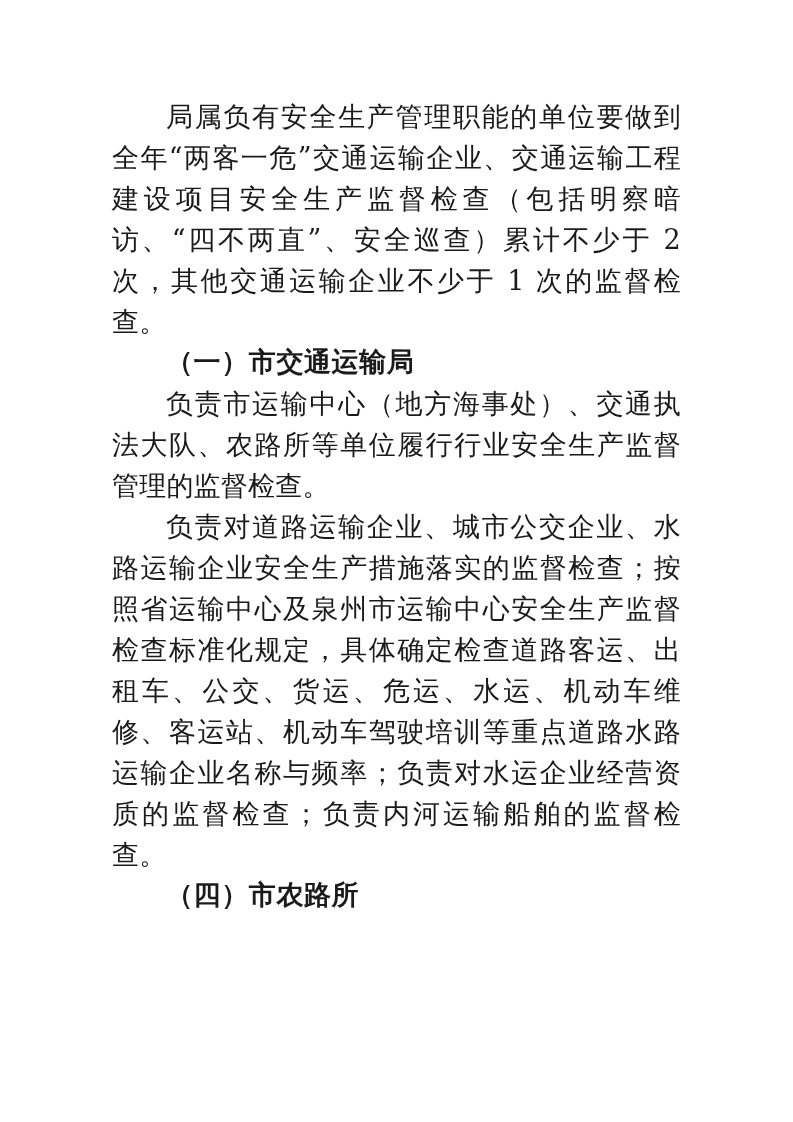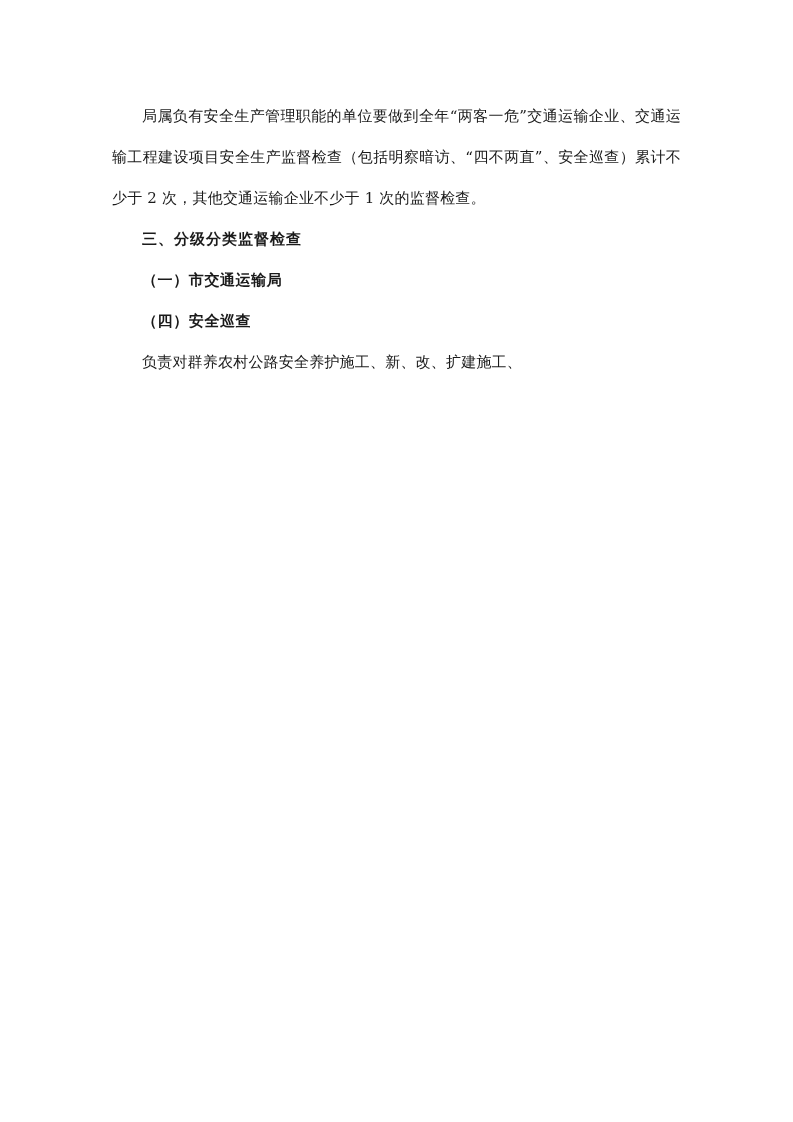--- a/index.html
+++ b/index.html
@@ -15,21 +15,21 @@
     overflow: hidden;
   }
   .page {
     position: relative;
     width: 793px;
     height: 1122px;
     box-sizing: border-box;
     padding: 96px 112px 60px 112px;
   }
   .doc-body {
-    font-size: 15px;
+    font-size: 27px;
     line-height: 41px;
   }
   p {
     margin: 0;
     text-align: justify;
     text-justify: inter-ideograph;
     letter-spacing: 0.2px;
   }
   .para {
     text-indent: 2em;
@@ -48,27 +48,27 @@
   }
 </style>
 </head>
 <body>
 
 <div class="page">
   <div class="doc-body">
 
     <p class="para">局属负有安全生产管理职能的单位要做到全年“两客一危”交通运输企业、交通运输工程建设项目安全生产监督检查（包括明察暗访、“四不两直”、安全巡查）累计不少于 2 次，其他交通运输企业不少于 1 次的监督检查。</p>
 
-    <p class="heading-num">三、分级分类监督检查</p>
 
     <p class="heading-sub">（一）市交通运输局</p>
 
+    <p class="para">负责市运输中心（地方海事处）、交通执法大队、农路所等单位履行行业安全生产监督管理的监督检查。</p>
+
+
+    <p class="para">负责对道路运输企业、城市公交企业、水路运输企业安全生产措施落实的监督检查；按照省运输中心及泉州市运输中心安全生产监督检查标准化规定，具体确定检查道路客运、出租车、公交、货运、危运、水运、机动车维修、客运站、机动车驾驶培训等重点道路水路运输企业名称与频率；负责对水运企业经营资质的监督检查；负责内河运输船舶的监督检查。</p>
 
 
 
+    <p class="heading-sub">（四）市农路所</p>
 
-
-    <p class="heading-sub">（四）安全巡查</p>
-
-    <p class="para">负责对群养农村公路安全养护施工、新、改、扩建施工、</p>
 
   </div>
 </div>
 
 </body></html>

